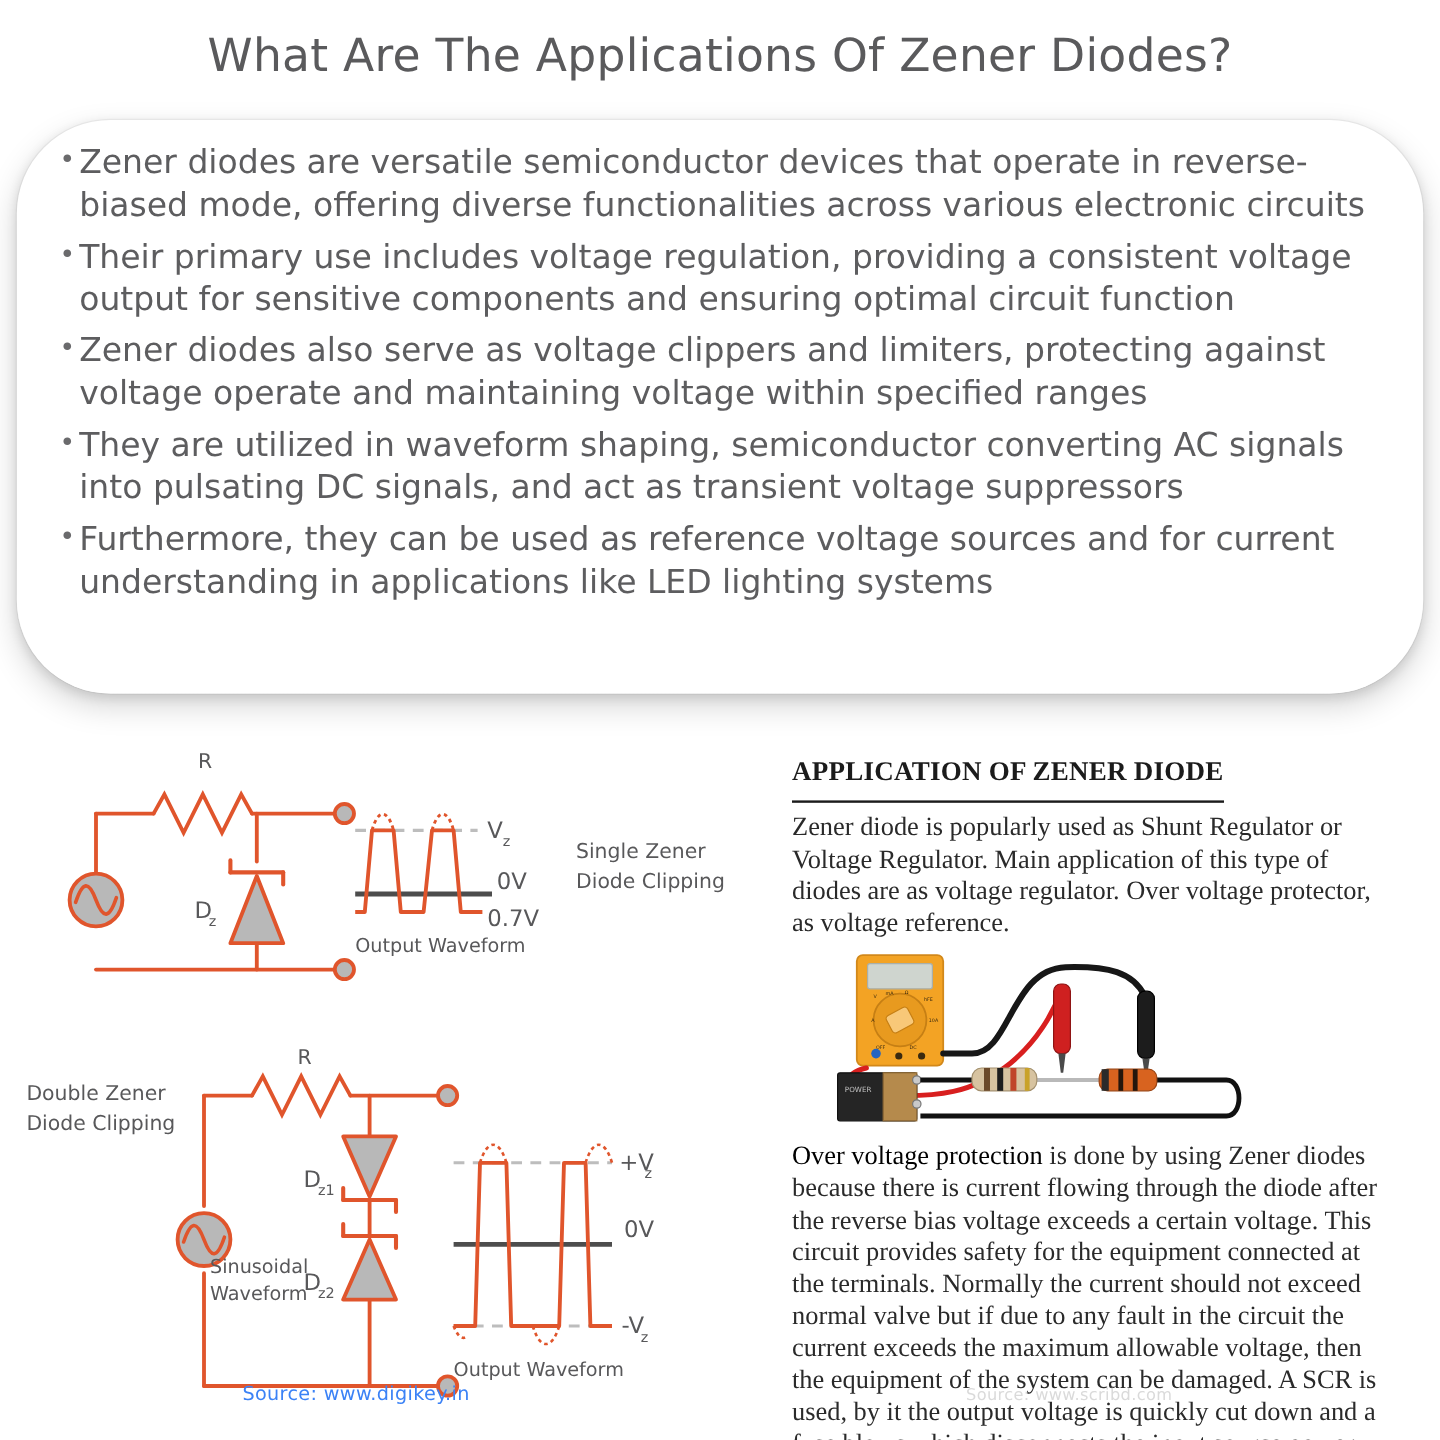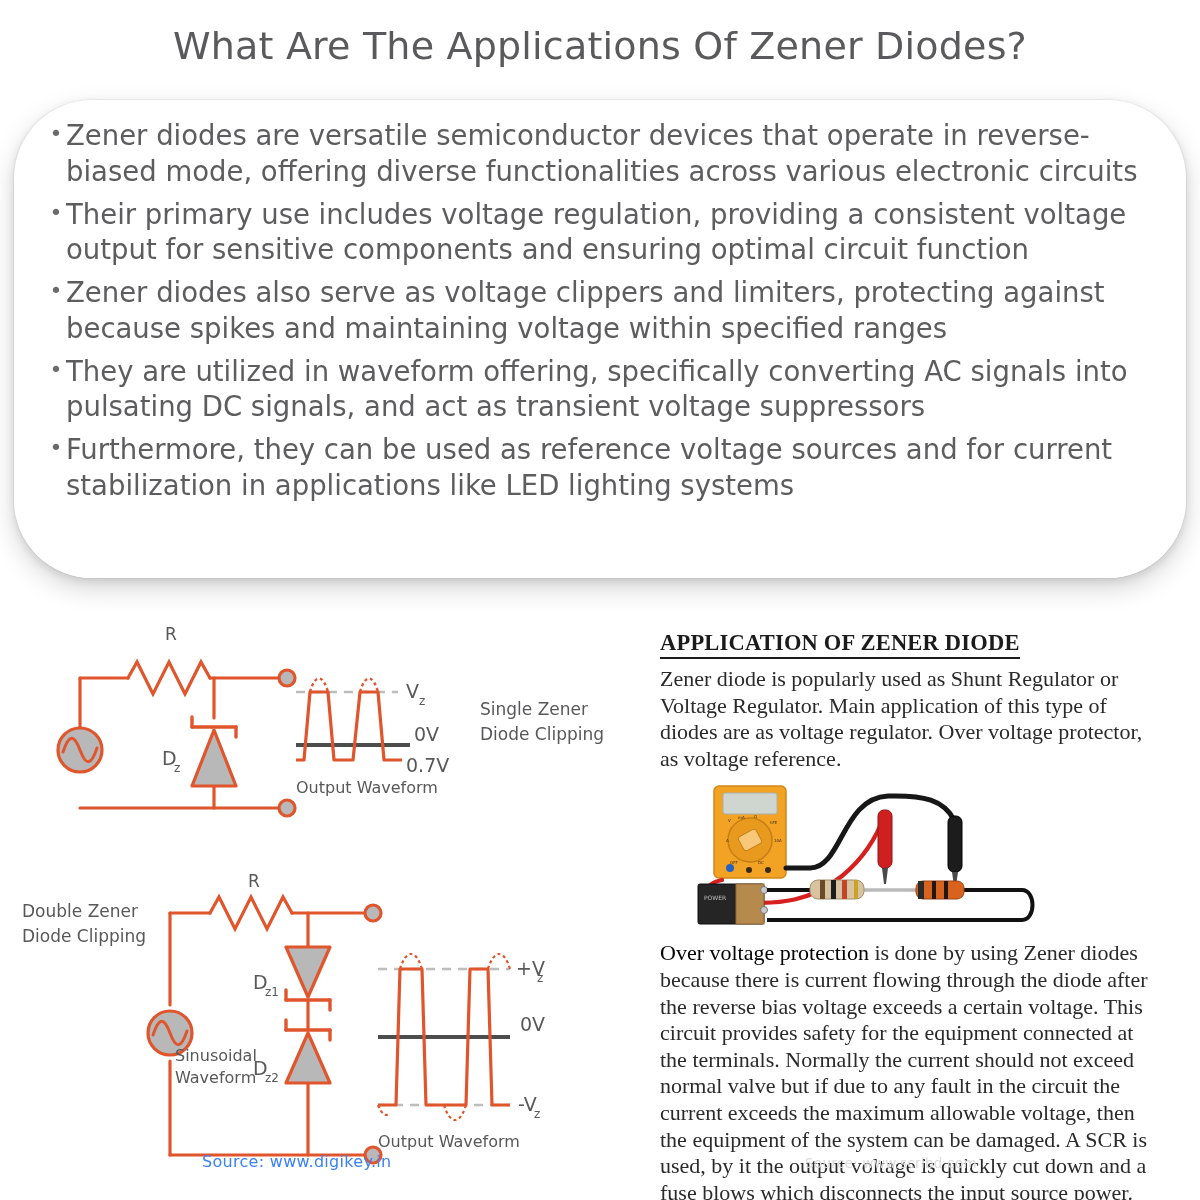--- a/index.html
+++ b/index.html
@@ -64,21 +64,21 @@
     position: absolute; color: #3b82f6; font-size: 16px;
     font-family: "DejaVu Sans", sans-serif; letter-spacing: .3px;
   }
   .src-note.right { color: #dadada; font-size: 13.5px; }
 
   
   .art-title {
     font-family: "Liberation Serif", serif;
     font-weight: 700; font-size: 22.5px; color: #1b1b1b;
     border-bottom: 2px solid #1b1b1b; display: inline-block;
-    padding-bottom: 1px; letter-spacing: .2px;
+    padding-bottom: 11px; letter-spacing: .2px;
   }
   .art-para {
     font-family: "Liberation Serif", serif;
     font-size: 22px; line-height: 1.21; color: #2a2a2a;
     margin-top: 7px; text-align: left;
   }
   .art-para.second { margin-top: 0; }
   .hl { color: #000000; }
 
   
@@ -102,31 +102,31 @@
         <span class="txt">Zener diodes are versatile semiconductor devices that operate in reverse-biased mode, offering diverse functionalities across various electronic circuits</span>
       </div>
 
       <div class="bullet">
         <span class="dot">•</span>
         <span class="txt">Their primary use includes voltage regulation, providing a consistent voltage output for sensitive components and ensuring optimal circuit function</span>
       </div>
 
       <div class="bullet">
         <span class="dot">•</span>
-        <span class="txt">Zener diodes also serve as voltage clippers and limiters, protecting against because spikes and maintaining voltage within specified ranges</span>
-      </div>
-
-      <div class="bullet">
-        <span class="dot">•</span>
-        <span class="txt">They are utilized in waveform offering, specifically converting AC signals into pulsating DC signals, and act as transient voltage suppressors</span>
-      </div>
-
-      <div class="bullet">
-        <span class="dot">•</span>
-        <span class="txt">Furthermore, they can be used as reference voltage sources and for current stabilization in applications like LED lighting systems</span>
+        <span class="txt">Zener diodes also serve as voltage clippers and limiters, protecting against voltage operate and maintaining voltage within specified ranges</span>
+      </div>
+
+      <div class="bullet">
+        <span class="dot">•</span>
+        <span class="txt">They are utilized in waveform shaping, semiconductor converting AC signals into pulsating DC signals, and act as transient voltage suppressors</span>
+      </div>
+
+      <div class="bullet">
+        <span class="dot">•</span>
+        <span class="txt">Furthermore, they can be used as reference voltage sources and for current understanding in applications like LED lighting systems</span>
       </div>
 
     </div>
   </div>
 
   <div class="lower">
 
     <div class="panel-left">
 
       <svg width="640" height="260" viewBox="0 0 640 260">

